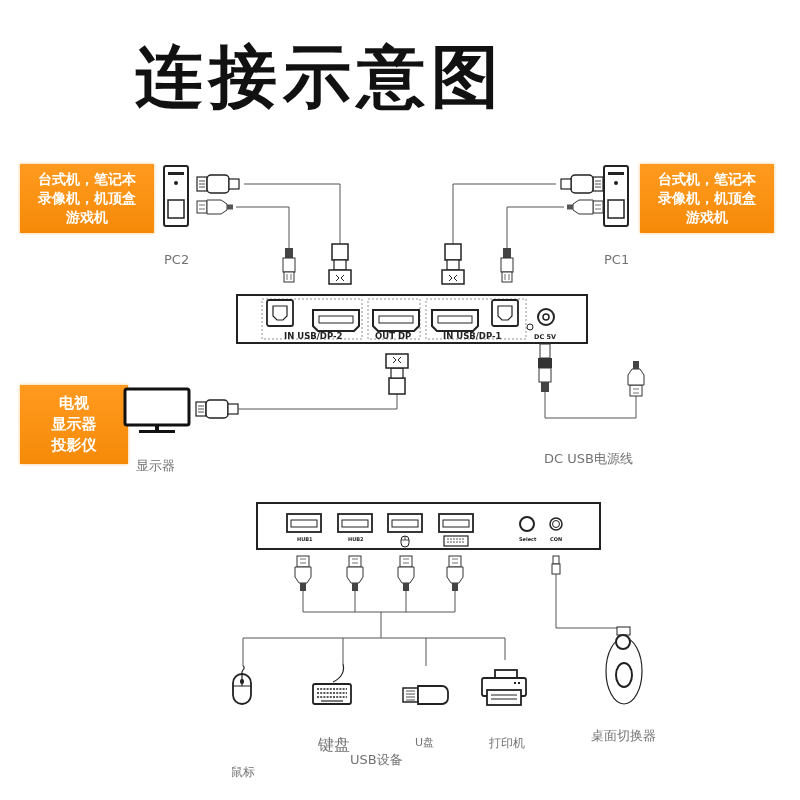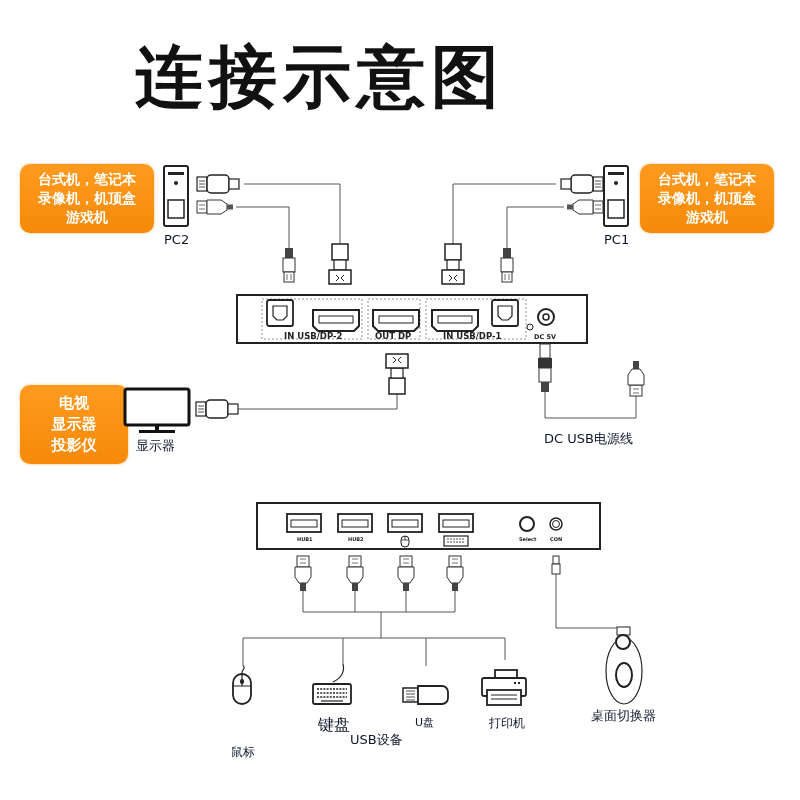--- a/index.html
+++ b/index.html
@@ -1,25 +1,25 @@
 <!DOCTYPE html>
 <html><head>
 <meta charset="utf-8">
 <style>
   html, body { margin:0; padding:0; background:#ffffff; }
   body { width:800px; height:800px; position:relative; overflow:hidden;
          font-family:"DejaVu Sans", sans-serif; }
   .title { position:absolute; left:0; top:32px; width:640px; text-align:center;
            font-size:68px; font-weight:bold; color:#111; letter-spacing:6px; line-height:90px; }
   .badge { position:absolute; background:linear-gradient(180deg,#ff9a1f 0%,#f68a08 100%);
-           border-radius:10px; color:#fff; font-weight:bold; font-size:14px; line-height:19px;
+           border-radius:0; color:#fff; font-weight:bold; font-size:14px; line-height:19px;
            text-align:center; display:flex; align-items:center; justify-content:center;
            box-shadow:0 0 3px #f8c27a; }
   .badge span { display:block; }
-  .lbl { position:absolute; color:#0f172a; font-size:13px; white-space:nowrap; }
+  .lbl { position:absolute; color:#737373; font-size:13px; white-space:nowrap;margin-top:20px; }
   svg.diagram { position:absolute; left:0; top:0; }
   .port-txt { font-family:"DejaVu Sans", sans-serif; font-weight:bold; font-size:8.5px; fill:#222; }
   .tiny-txt { font-family:"DejaVu Sans", sans-serif; font-weight:bold; font-size:5px; fill:#222; }
 </style>
 </head>
 <body>
 
 <div class="title">连接示意图</div>
 
 <div class="badge" style="left:20px;top:164px;width:134px;height:69px;">

